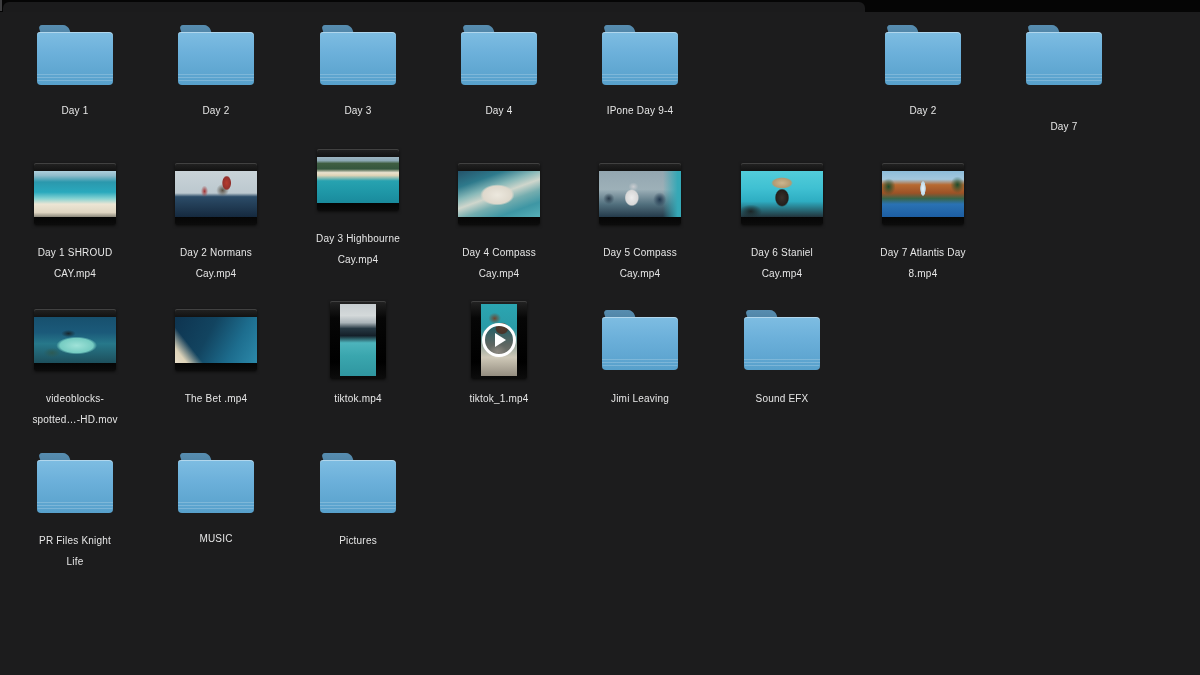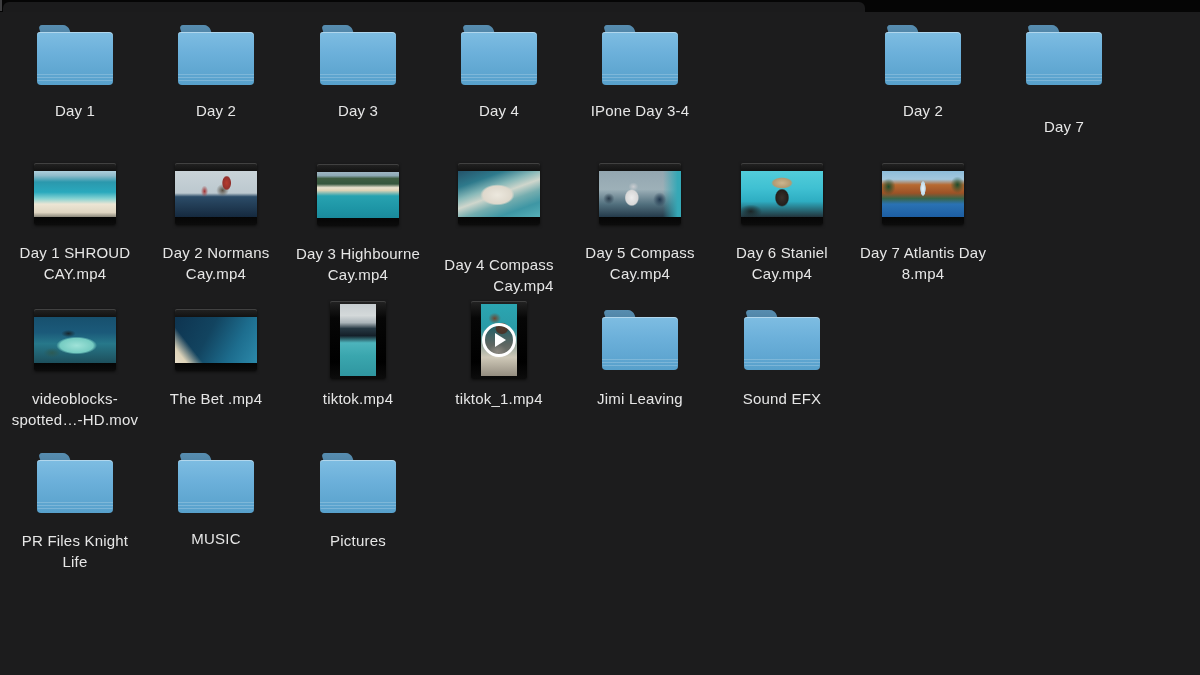--- a/index.html
+++ b/index.html
@@ -97,21 +97,21 @@
     width:34px;height:34px;box-sizing:border-box;
     border:3px solid #ffffff;border-radius:50%;
     background:rgba(40,40,40,.5);
     display:flex;align-items:center;justify-content:center;
   }
   .play-tri{width:0;height:0;border-left:11px solid #fff;border-top:7px solid rgba(0,0,0,0);border-bottom:7px solid rgba(0,0,0,0);margin-left:3px;}
 
   
   .label{
     color:var(--label-color,#e6e6e6);
-    font-size:15px;line-height:21px;letter-spacing:.2px;
+    font-size:10px;line-height:21px;letter-spacing:.2px;
     text-align:center;max-width:150px;white-space:nowrap;
   }
 </style>
 </head>
 <body style="--bg: #1c1c1d; --label-color: #e6e6e6; --folder-tab: #4c7fa0; --folder-body-top: #7ebde2; --folder-body-bottom: #57a0cb;">
 
 <div class="top-edge">
   <div class="top-edge-inner"></div>
   <div class="top-edge-tick"></div>
 </div>
@@ -162,21 +162,21 @@
       </div>
     </div>
     <div class="cell" style="left: 570px; top: 22px;">
       <div class="icon-area" style="height: 66px;">
         <div class="folder">
           <div class="folder-tab"></div>
           <div class="folder-body"></div>
         </div>
       </div>
       <div class="label" style="margin-top: 12px;">
-        <div>IPone Day 3-4</div>
+        <div>IPone Day 9-4</div>
       </div>
     </div>
     <div class="cell" style="left: 853px; top: 22px;">
       <div class="icon-area" style="height: 66px;">
         <div class="folder">
           <div class="folder-tab"></div>
           <div class="folder-body"></div>
         </div>
       </div>
       <div class="label" style="margin-top: 12px;">
@@ -209,38 +209,38 @@
       <div class="icon-area" style="height: 68px;">
         <div class="vthumb">
           <div class="scene t-day2"></div>
         </div>
       </div>
       <div class="label" style="margin-top: 14px;">
         <div>Day 2 Normans</div>
         <div>Cay.mp4</div>
       </div>
     </div>
-    <div class="cell" style="left: 288px; top: 161px; justify-content: space-between;">
+    <div class="cell" style="left: 288px; top: 146px; justify-content: space-between;">
       <div class="icon-area" style="height: 68px;">
         <div class="vthumb">
           <div class="scene t-day3"></div>
         </div>
       </div>
       <div class="label" style="margin-top: 14px;">
         <div>Day 3 Highbourne</div>
         <div>Cay.mp4</div>
       </div>
     </div>
     <div class="cell" style="left: 429px; top: 160px;">
       <div class="icon-area" style="height: 68px;">
         <div class="vthumb">
           <div class="scene t-day4"></div>
         </div>
       </div>
-      <div class="label" style="margin-top: 26px; text-align: right;">
+      <div class="label" style="margin-top: 14px;">
         <div>Day 4 Compass</div>
         <div>Cay.mp4</div>
       </div>
     </div>
     <div class="cell" style="left: 570px; top: 160px;">
       <div class="icon-area" style="height: 68px;">
         <div class="vthumb">
           <div class="scene t-day5"></div>
         </div>
       </div>

